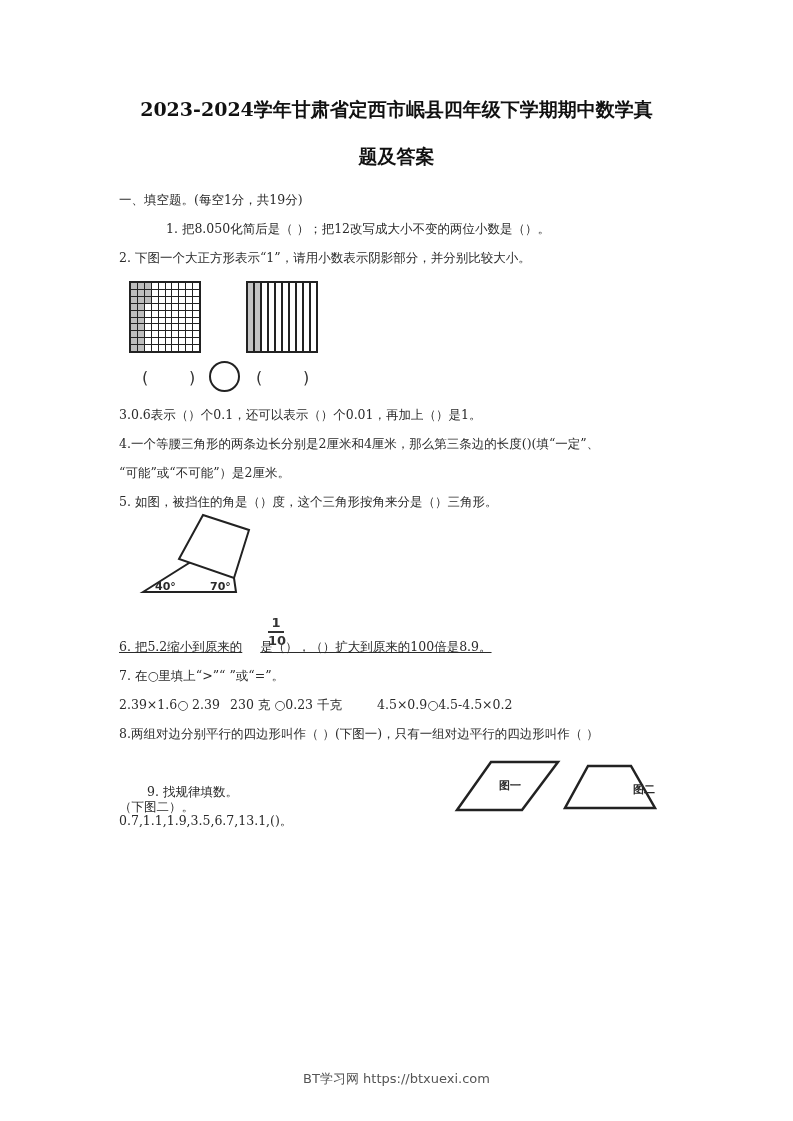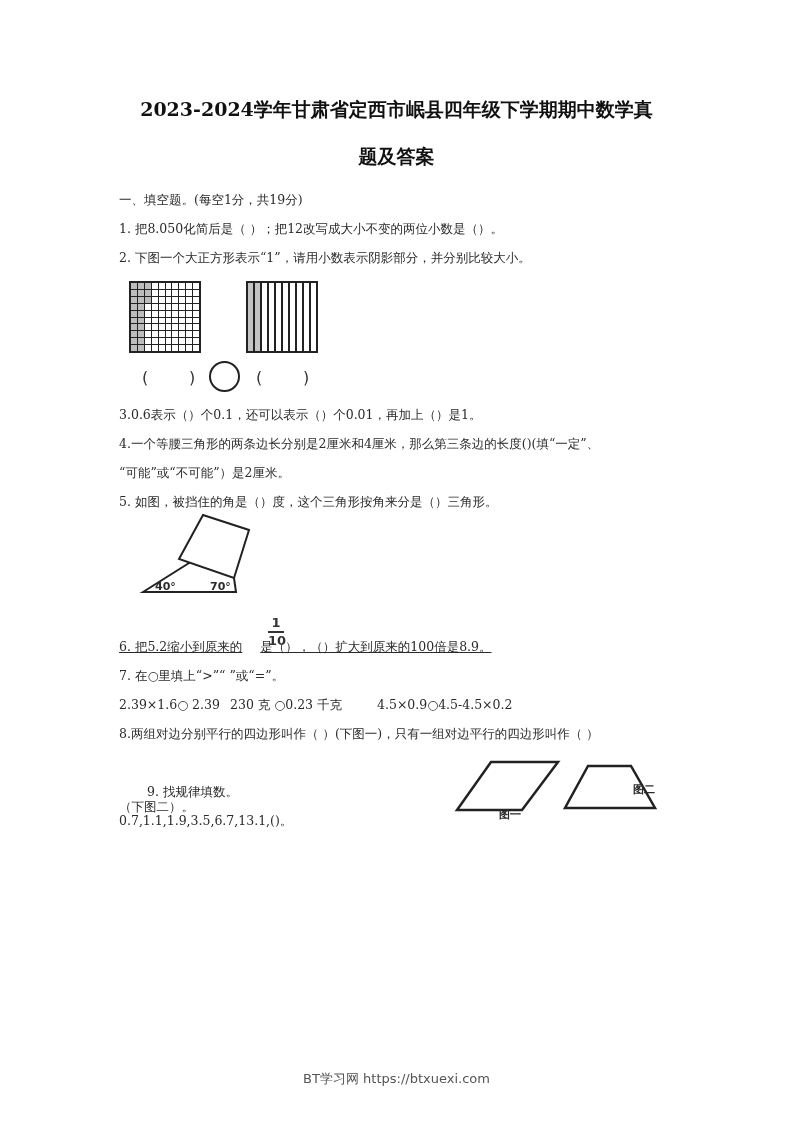--- a/index.html
+++ b/index.html
@@ -28,21 +28,21 @@
             font-family: "DejaVu Sans", sans-serif; font-size: 13px; color: #555; }
   svg { position: absolute; overflow: visible; }
 </style>
 </head>
 <body>
 
 <div class="title" style="top:97px;">2023-2024学年甘肃省定西市岷县四年级下学期期中数学真</div>
 <div class="title" style="top:124px;margin-top:20px;">题及答案</div>
 
 <div class="line" style="top:192px;">一、填空题。(每空1分，共19分)</div>
-<div class="line" style="top:221px;">1. 把8.050化简后是（ ）；把12改写成大小不变的两位小数是（）。</div>
+<div class="line" style="top:221px;margin-left:47px;">1. 把8.050化简后是（ ）；把12改写成大小不变的两位小数是（）。</div>
 <div class="line" style="top:250px;">2. 下图一个大正方形表示“1”，请用小数表示阴影部分，并分别比较大小。</div>
 
 <div class="grid100" id="grid100">
     <div class="cell shaded"></div>
     <div class="cell shaded"></div>
     <div class="cell shaded"></div>
     <div class="cell"></div>
     <div class="cell"></div>
     <div class="cell"></div>
     <div class="cell"></div>
@@ -185,19 +185,19 @@
 <div class="line" style="left:377px; top:697px;">4.5×0.9○4.5-4.5×0.2</div>
 
 <div class="line" style="top:726px;">8.两组对边分别平行的四边形叫作（    ）(下图一)，只有一组对边平行的四边形叫作（    ）</div>
 <div class="line" style="top:755px;margin-top:44px;">（下图二）。</div>
 <div class="line" style="top:784px;margin-left:28px;">9. 找规律填数。</div>
 <div class="line" style="top:813px;">0.7,1.1,1.9,3.5,6.7,13.1,()。</div>
 
 <svg style="left:455px; top:760px;" width="110" height="55" viewBox="0 0 110 55">
   <polygon points="36,2 103,2 67,50 2,50" fill="#fff" stroke="#222" stroke-width="2.5"></polygon>
 </svg>
-<span class="line" style="left:499px; top:778px; font-size:11px; font-weight:bold;margin-top:29px;">图一</span>
+<span class="line" style="left:499px; top:778px; font-size:11px; font-weight:bold;">图一</span>
 <svg style="left:563px; top:763px;" width="100" height="50" viewBox="0 0 100 50">
   <polygon points="25,3 68,3 92,45 2,45" fill="#fff" stroke="#222" stroke-width="2.5"></polygon>
 </svg>
 <span class="line" style="left:602px; top:782px; font-size:11px; font-weight:bold;padding-left:31px;">图二</span>
 
 <div class="footer">BT学习网 https://btxuexi.com</div>
 
 </body></html>

